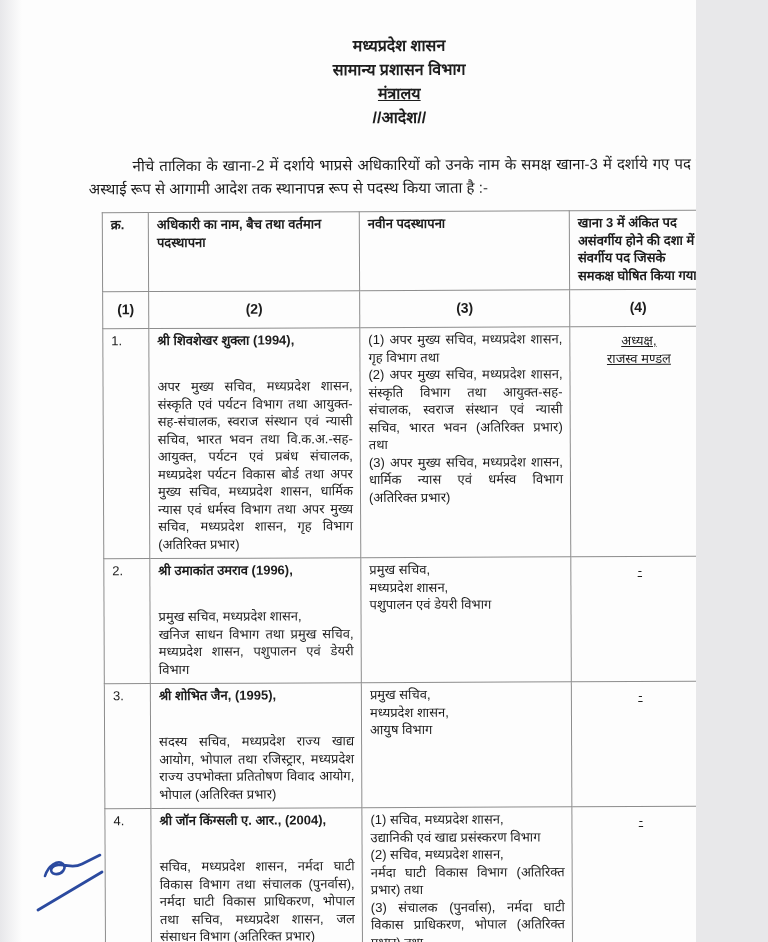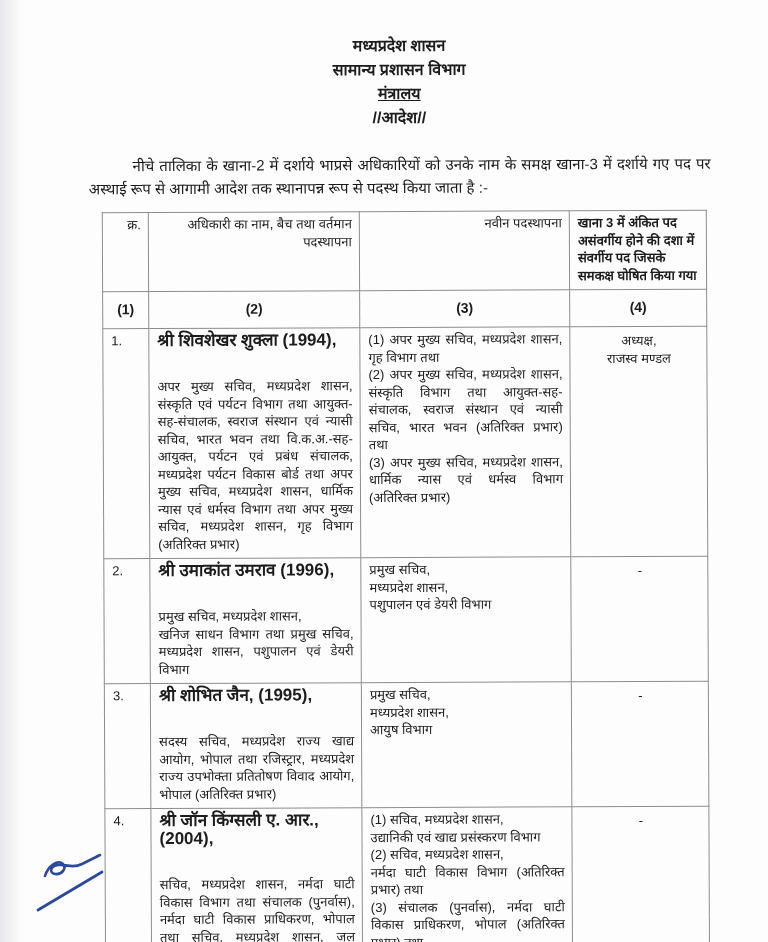--- a/index.html
+++ b/index.html
@@ -2,21 +2,21 @@
 <html><head>
 <meta charset="utf-8">
 <style>
   html,body{margin:0;padding:0;}
   body{
     width:768px;height:942px;overflow:hidden;
     background:#e8e8ea;
     font-family:"Liberation Sans","DejaVu Sans",sans-serif;
   }
   .page{
-    position:relative;width:768px;height:942px;overflow:hidden;
+    position:relative;width:696px;height:942px;overflow:hidden;
     background:#fdfdfd;color:#1d1d1d;
   }
   .edge-shade{
     position:absolute;left:0;top:0;width:22px;height:100%;
     background:linear-gradient(to right,#e7e7ea,#fdfdfd);
   }
   .doc{
     position:absolute;left:88px;top:34px;width:622px;
     transform:rotate(-0.25deg);transform-origin:50% 0;
   }
@@ -37,36 +37,36 @@
   table.order-table td{
     border:1px solid #8d8d8d;vertical-align:top;
     font-size:13px;line-height:17.5px;color:#1c1c1c;
     padding:3px 7px 5px 8px;overflow:hidden;
   }
   .col1{width:46px;}
   .col2{width:211px;}
   .col3{width:210px;}
   .col4{width:137px;}
   td.hdr{
-    text-align:right;font-weight:400;font-size:14.5px;line-height:20px;
+    text-align:left;font-weight:700;font-size:14.5px;line-height:20px;
     padding:6px 4px;vertical-align:top;
   }
   td.hdr-small{
     text-align:left;font-weight:700;font-size:11.5px;line-height:15.5px;
     padding:5px 3px;vertical-align:top;
   }
   tr.colnum-row td{
     text-align:center;font-weight:700;font-size:14px;
     padding:4px 2px;height:28px;vertical-align:middle;
   }
   td.sno-cell{font-size:13.5px;padding-top:5px;padding-left:9px;}
-  .officer-name{font-weight:700;font-size:17px;line-height:18px;white-space:pre-line;}
+  .officer-name{font-weight:700;font-size:13px;line-height:18px;white-space:pre-line;}
   .officer-current{white-space:pre-line;text-align:justify;margin-top:28px;}
   .posting-text{white-space:pre-line;text-align:justify;}
-  .equiv-text{white-space:pre-line;text-align:center;padding-top:2px;}
+  .equiv-text{white-space:pre-line;text-align:center;padding-top:2px;text-decoration:underline;}
   .h-row1{height:72px;}
   .h-r1{height:196px;}
   .h-r2{height:93px;}
   .h-r3{height:109px;}
   .h-r4{height:172px;}
   .signature{position:absolute;left:20px;top:845px;width:110px;height:72px;}
 </style>
 </head>
 <body>
 

